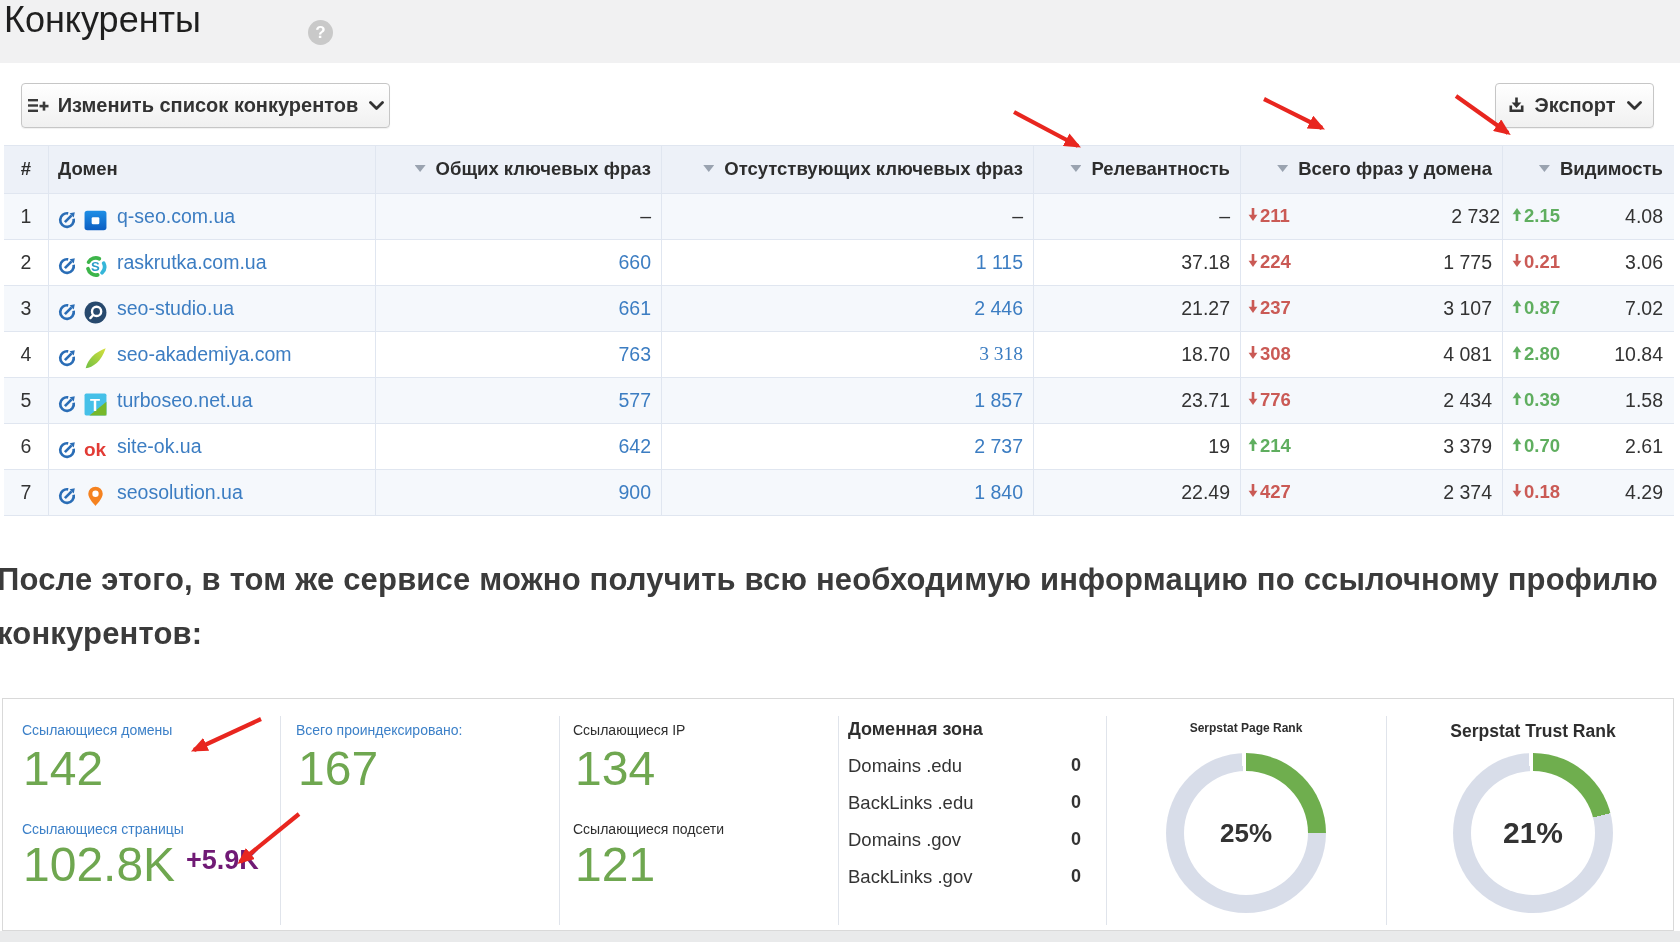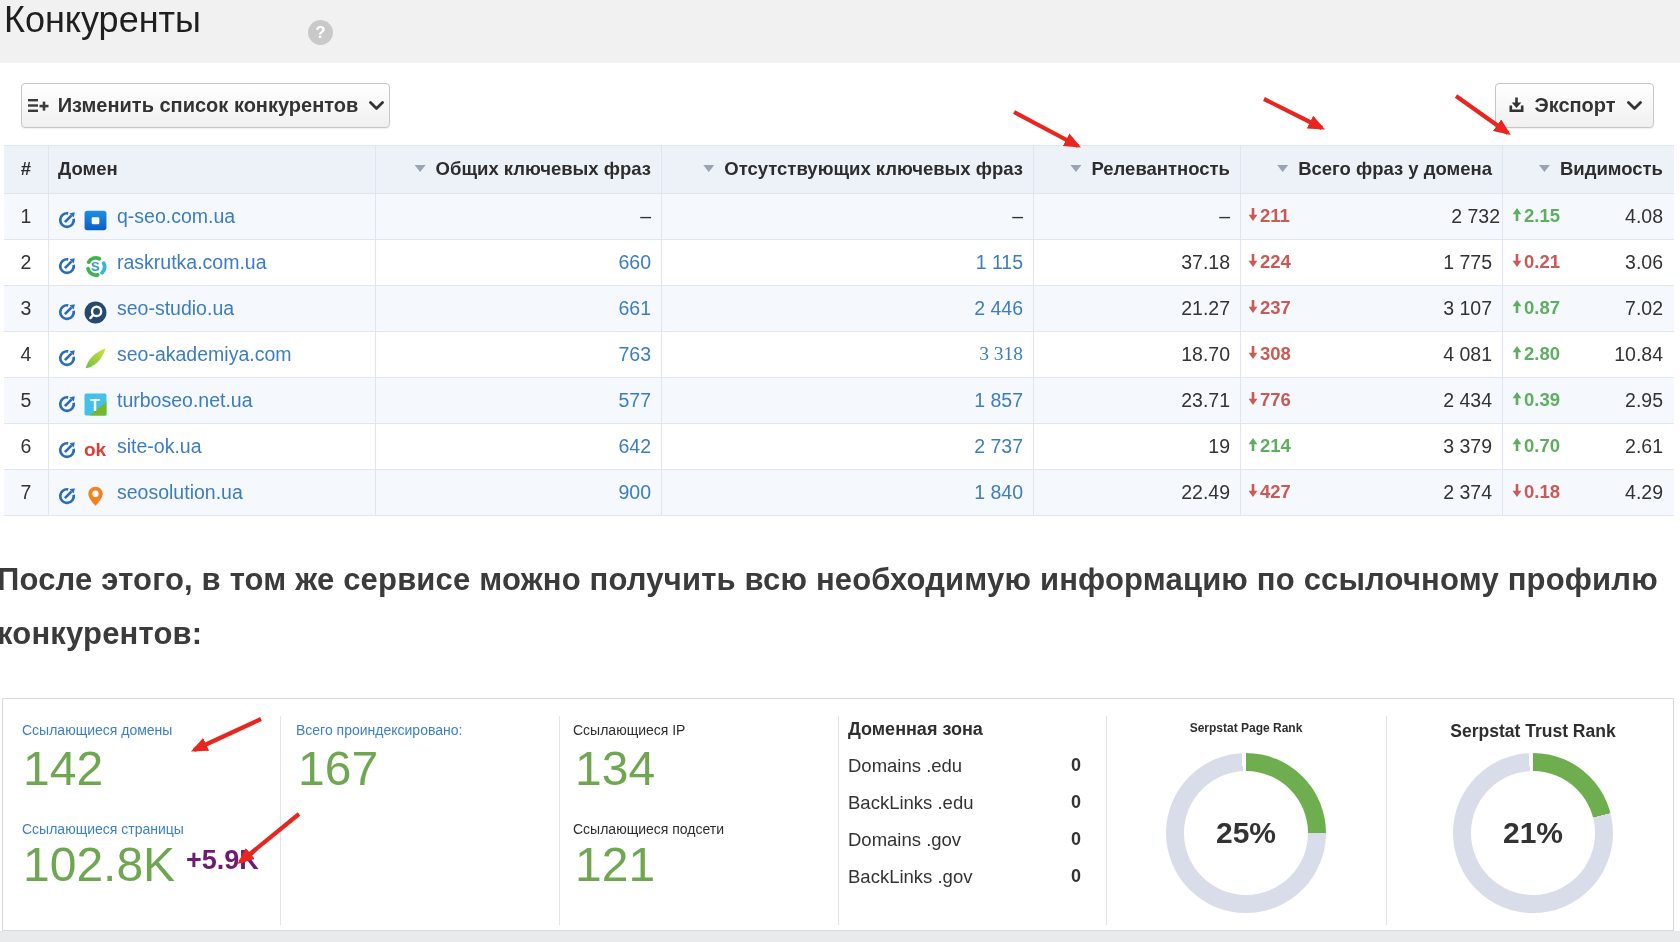--- a/index.html
+++ b/index.html
@@ -209,21 +209,21 @@
 <div class="abs cell" style="right:450px;top:377px;">23.71</div>
 <div class="abs delta dred" style="left:1248px;top:377px;"><svg width="10" height="15" viewBox="0 0 10 15" style="margin-right:2px;">
       <rect x="3.7" y="1" width="2.6" height="8" fill="currentColor"></rect>
       <polygon points="0.6,7.8 9.4,7.8 5,14" fill="currentColor"></polygon>
     </svg>776</div>
 <div class="abs cell" style="right:188px;top:377px;">2 434</div>
 <div class="abs delta dgreen" style="left:1512px;top:377px;"><svg width="10" height="15" viewBox="0 0 10 15" style="margin-right:2px;">
       <rect x="3.7" y="6" width="2.6" height="8" fill="currentColor"></rect>
       <polygon points="0.6,7.2 9.4,7.2 5,1" fill="currentColor"></polygon>
     </svg>0.39</div>
-<div class="abs cell" style="right:17px;top:377px;">2.95</div>
+<div class="abs cell" style="right:17px;top:377px;">1.58</div>
 <div class="abs cell" style="left:4px;top:423px;width:44px;text-align:center;">6</div>
 <div class="abs" style="left:58px;top:441px;width:18px;height:18px;"><svg width="18" height="18" viewBox="0 0 18 18">
 <path d="M 10.2 2.35 A 6.8 6.8 0 1 0 15.7 7.8" fill="none" stroke="#2a6db6" stroke-width="2.7"></path>
 <line x1="6.9" y1="11.1" x2="13.6" y2="4.4" stroke="#2a6db6" stroke-width="2.7"></line>
 <polygon points="16.8,1.2 11.6,2.2 15.8,6.4" fill="#2a6db6"></polygon>
     </svg></div>
 <div class="abs" style="left:84px;top:439px;width:26px;height:23px;"><svg width="26" height="21" viewBox="0 0 26 21">
 <text x="0" y="17" font-size="19" font-weight="bold" fill="#e23b35" font-family="Liberation Sans">ok</text>
     </svg></div>
 <div class="abs cell blue" style="left:117px;top:423px;">site-ok.ua</div>
@@ -289,21 +289,21 @@
 <div class="abs" style="right:599px;top:755px;font-size:18px;font-weight:bold;color:#333;">0</div>
 <div class="abs" style="left:848px;top:792px;font-size:18.5px;color:#333;">BackLinks .edu</div>
 <div class="abs" style="right:599px;top:792px;font-size:18px;font-weight:bold;color:#333;">0</div>
 <div class="abs" style="left:848px;top:829px;font-size:18.5px;color:#333;">Domains .gov</div>
 <div class="abs" style="right:599px;top:829px;font-size:18px;font-weight:bold;color:#333;">0</div>
 <div class="abs" style="left:848px;top:866px;font-size:18.5px;color:#333;">BackLinks .gov</div>
 <div class="abs" style="right:599px;top:866px;font-size:18px;font-weight:bold;color:#333;">0</div>
 <div class="abs" style="left:1166px;top:753px;width:160px;height:160px;border-radius:50%;
  background:conic-gradient(#6fae4e 0deg 90.0deg, #d8dde9 90.0deg 357deg, #fff 357deg 360deg);"></div>
 <div class="abs" style="left:1184px;top:771px;width:124px;height:124px;border-radius:50%;background:#fff;
- display:flex;align-items:center;justify-content:center;font-size:30px;font-weight:bold;color:#333;">25%</div>
+ display:flex;align-items:center;justify-content:center;font-size:26px;font-weight:bold;color:#333;">25%</div>
 <div class="abs" style="left:1106px;top:721px;width:280px;text-align:center;font-size:12px;font-weight:bold;color:#2e2e2e;">Serpstat Page Rank</div>
 <div class="abs" style="left:1453px;top:753px;width:160px;height:160px;border-radius:50%;
  background:conic-gradient(#6fae4e 0deg 75.60000000000001deg, #d8dde9 75.60000000000001deg 357deg, #fff 357deg 360deg);"></div>
 <div class="abs" style="left:1471px;top:771px;width:124px;height:124px;border-radius:50%;background:#fff;
  display:flex;align-items:center;justify-content:center;font-size:30px;font-weight:bold;color:#333;">21%</div>
 <div class="abs" style="left:1393px;top:721px;width:280px;text-align:center;font-size:17.5px;font-weight:bold;color:#2e2e2e;">Serpstat Trust Rank</div>
 <svg class="abs" style="left:0;top:0;" width="1680" height="942" viewBox="0 0 1680 942" pointer-events="none">
 <defs>
       <marker id="ah" markerWidth="4" markerHeight="3.4" refX="3.2" refY="1.7" orient="auto">
 <polygon points="0,0 4,1.7 0,3.4" fill="#e8261f"></polygon>

